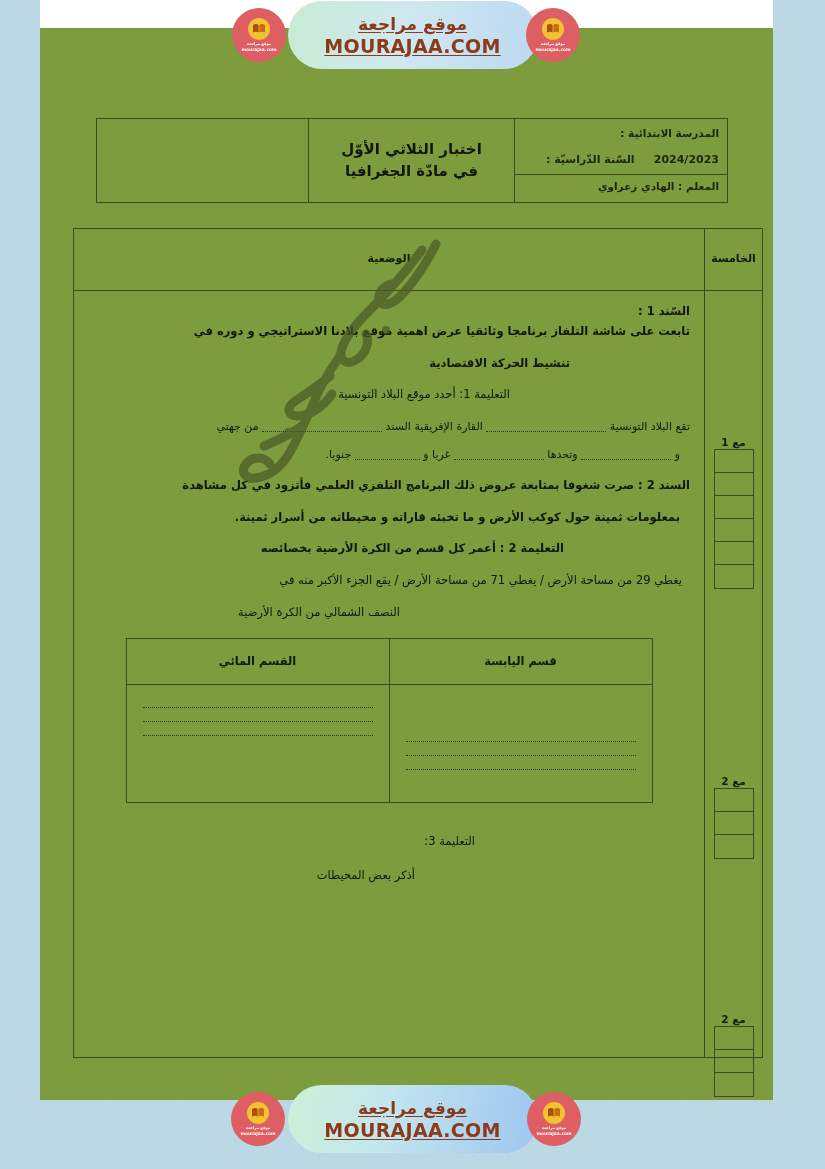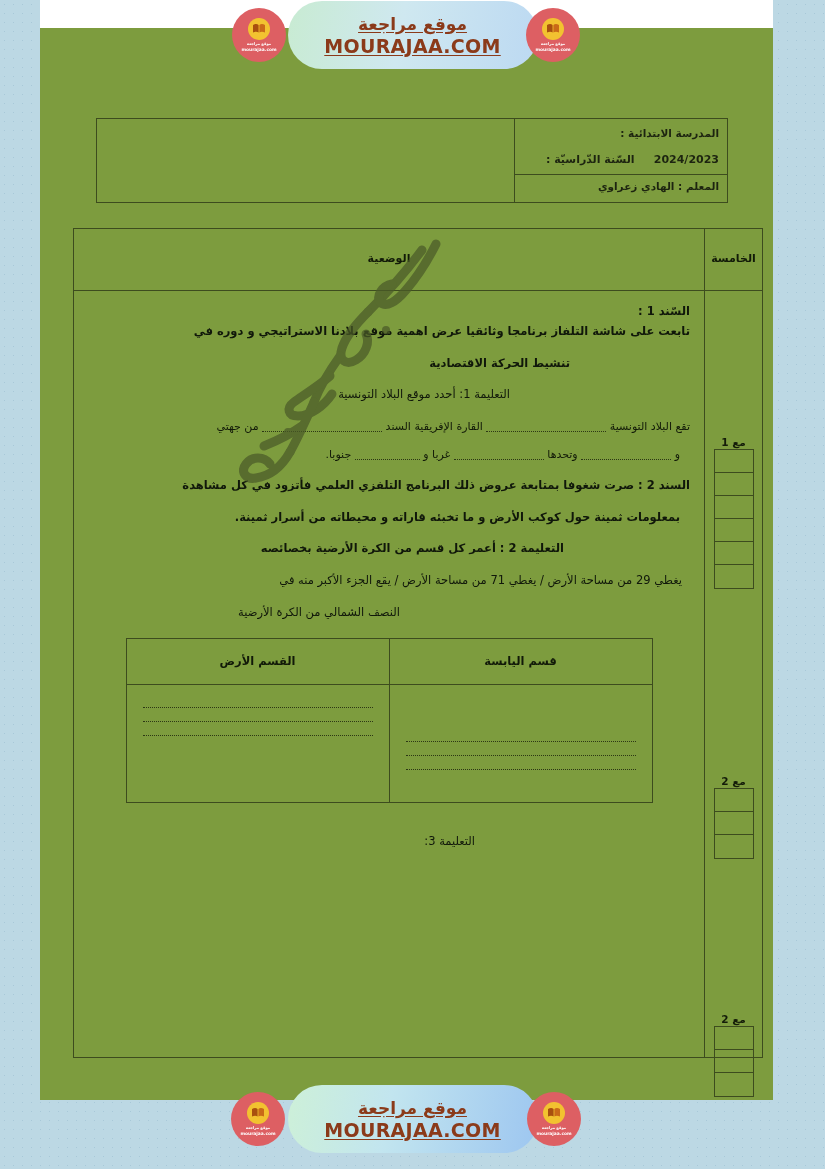--- a/index.html
+++ b/index.html
@@ -362,20 +362,24 @@
       <div class="id-line" id="school-row">المدرسة الابتدائية :</div>
       <div class="id-line" id="year-row">
         <span class="yr">2024/2023</span>
         &nbsp;&nbsp;&nbsp;
         <span>السّنة الدّراسيّة :</span>
       </div>
       <div class="sep"></div>
       <div class="id-line" id="teacher-row">المعلم : الهادي زعراوي</div>
     </div>
 
+    <div class="id-cell" id="id-cell-title">
+      <div class="exam-title">اختبار الثلاثي الأوّل</div>
+      <div class="exam-title">في مادّة   الجغرافيا</div>
+    </div>
 
   </div>
 
   <div id="main-table">
 
     <div id="main-header">
       <div class="col-criteria">
         <div id="hdr-criteria-label">الخامسة</div>
       </div>
       <div class="col-situation">
@@ -463,31 +467,32 @@
           <div id="inner-table">
             <div class="inner-col right">
               <div class="inner-head">قسم اليابسة</div>
               <div class="inner-body">
                 <div class="inner-dots"></div>
                 <div class="inner-dots"></div>
                 <div class="inner-dots"></div>
               </div>
             </div>
             <div class="inner-col">
-              <div class="inner-head">القسم الأرض</div>
+              <div class="inner-head">القسم المائي</div>
               <div class="inner-body">
                 <div class="inner-dots"></div>
                 <div class="inner-dots"></div>
                 <div class="inner-dots"></div>
               </div>
             </div>
           </div>
 
           <div class="para" style="margin-top:30px; padding-right:215px;">التعليمة 3:</div>
 
+          <div class="para" style="margin-top:16px; padding-right:275px;">أذكر بعض المحيطات</div>
 
         </div>
       </div>
     </div>
   </div>
 </div>
 
 <div class="promo" id="promo-top">
   <div class="promo-pill">
     <div class="promo-line1">موقع مراجعة</div>

